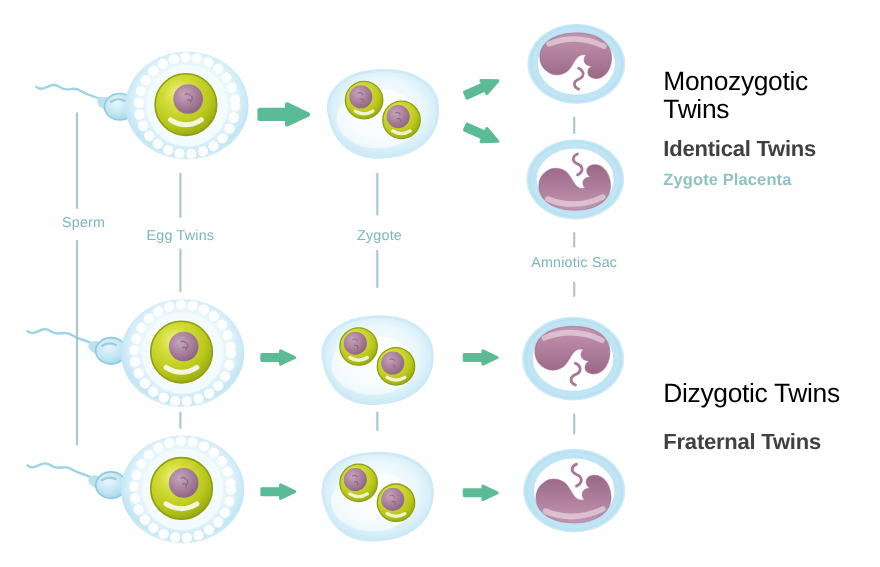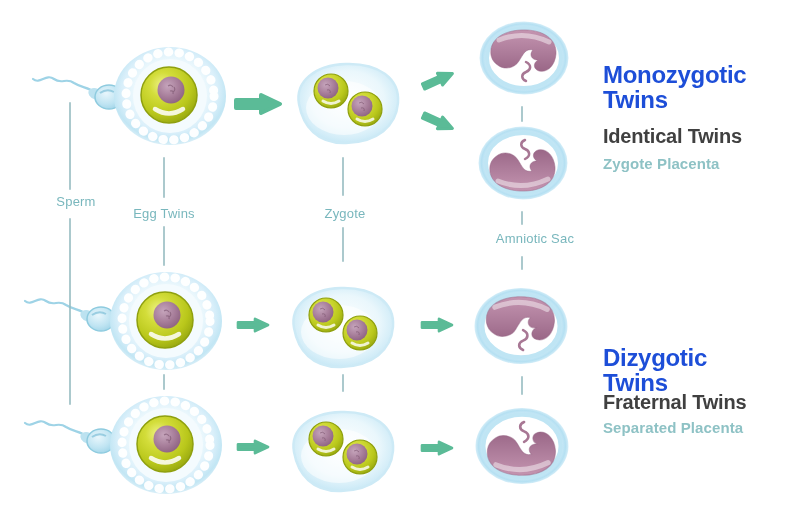--- a/index.html
+++ b/index.html
@@ -10,22 +10,22 @@
   .abs{position:absolute;}
   svg{display:block;}
   
   .vline{position:absolute;width:2px;background:rgba(150,188,192,0.8);border-radius:1px;}
   
   .stage-label{
     position:absolute;font-size:13px;color:#79b7bd;text-align:center;letter-spacing:0.2px;
   }
   
   .block-title{
-    position:absolute;left:603px;width:175px;font-size:24px;font-weight:bold;
-    color:#1d4ed8;line-height:25px;letter-spacing:-0.3px;
+    position:absolute;left:603px;width:175px;font-size:24px;font-weight:normal;
+    color:#000000;line-height:25px;letter-spacing:-0.3px;
   }
   .block-subtitle{
     position:absolute;left:603px;width:185px;font-size:20px;font-weight:bold;
     color:#404040;letter-spacing:-0.2px;
   }
   .block-note{
     position:absolute;left:603px;width:185px;font-size:15px;font-weight:bold;
     color:#8ec2c5;letter-spacing:0.1px;
   }
   .flip-v{transform:scaleY(-1);}
@@ -201,23 +201,22 @@
   <div class="vline" style="left:342px;top:227px;height:35px"></div>
   <div class="vline" style="left:342px;top:374px;height:18px"></div>
   <div class="vline" style="left:521px;top:106px;height:16px"></div>
   <div class="vline" style="left:521px;top:211px;height:14px"></div>
   <div class="vline" style="left:521px;top:256px;height:14px"></div>
   <div class="vline" style="left:521px;top:376px;height:19px"></div>
 
   <div class="stage-label" style="left:26px;top:194px;width:100px">Sperm</div>
   <div class="stage-label" style="left:114px;top:206px;width:100px">Egg Twins</div>
   <div class="stage-label" style="left:295px;top:206px;width:100px">Zygote</div>
-  <div class="stage-label" style="left:474px;top:231px;width:122px">Amniotic Sac</div>
+  <div class="stage-label" style="left:461px;top:231px;width:122px">Amniotic Sac</div>
 
   <div class="block-title" style="top:62px">Monozygotic Twins</div>
   <div class="block-subtitle" style="top:125px">Identical Twins</div>
   <div class="block-note" style="top:155px">Zygote Placenta</div>
 
   <div class="block-title" style="top:345px">Dizygotic Twins</div>
   <div class="block-subtitle" style="top:391px">Fraternal Twins</div>
-  <div class="block-note" style="top:419px">Separated Placenta</div>
 
 </div>
 
 </body></html>

